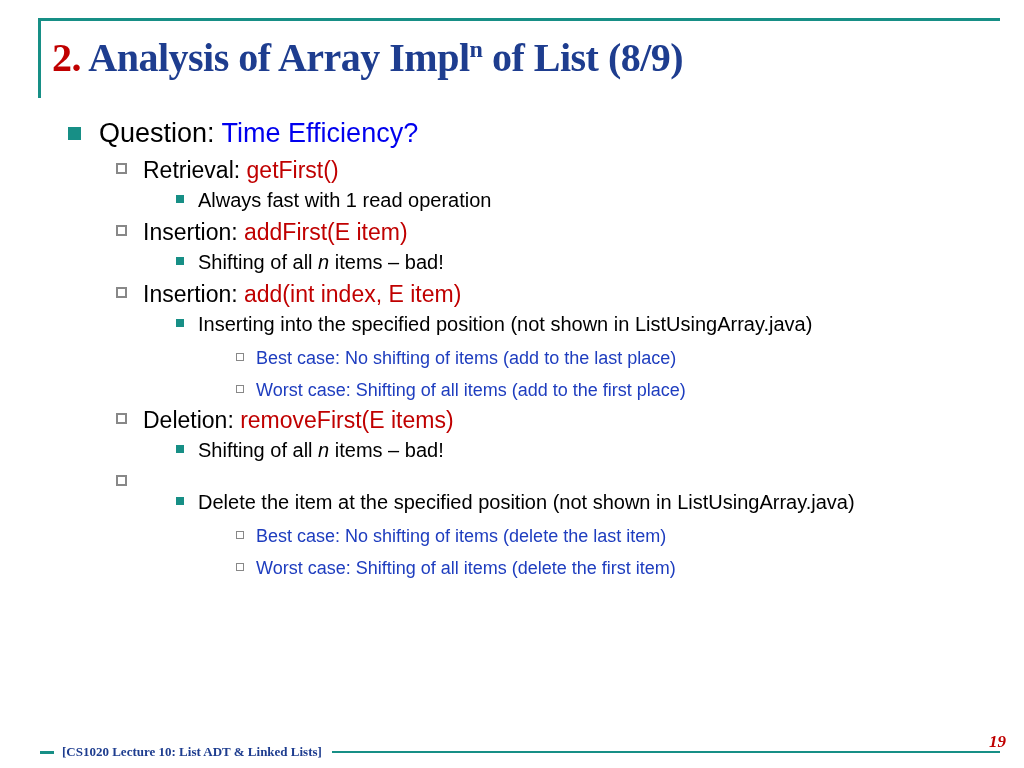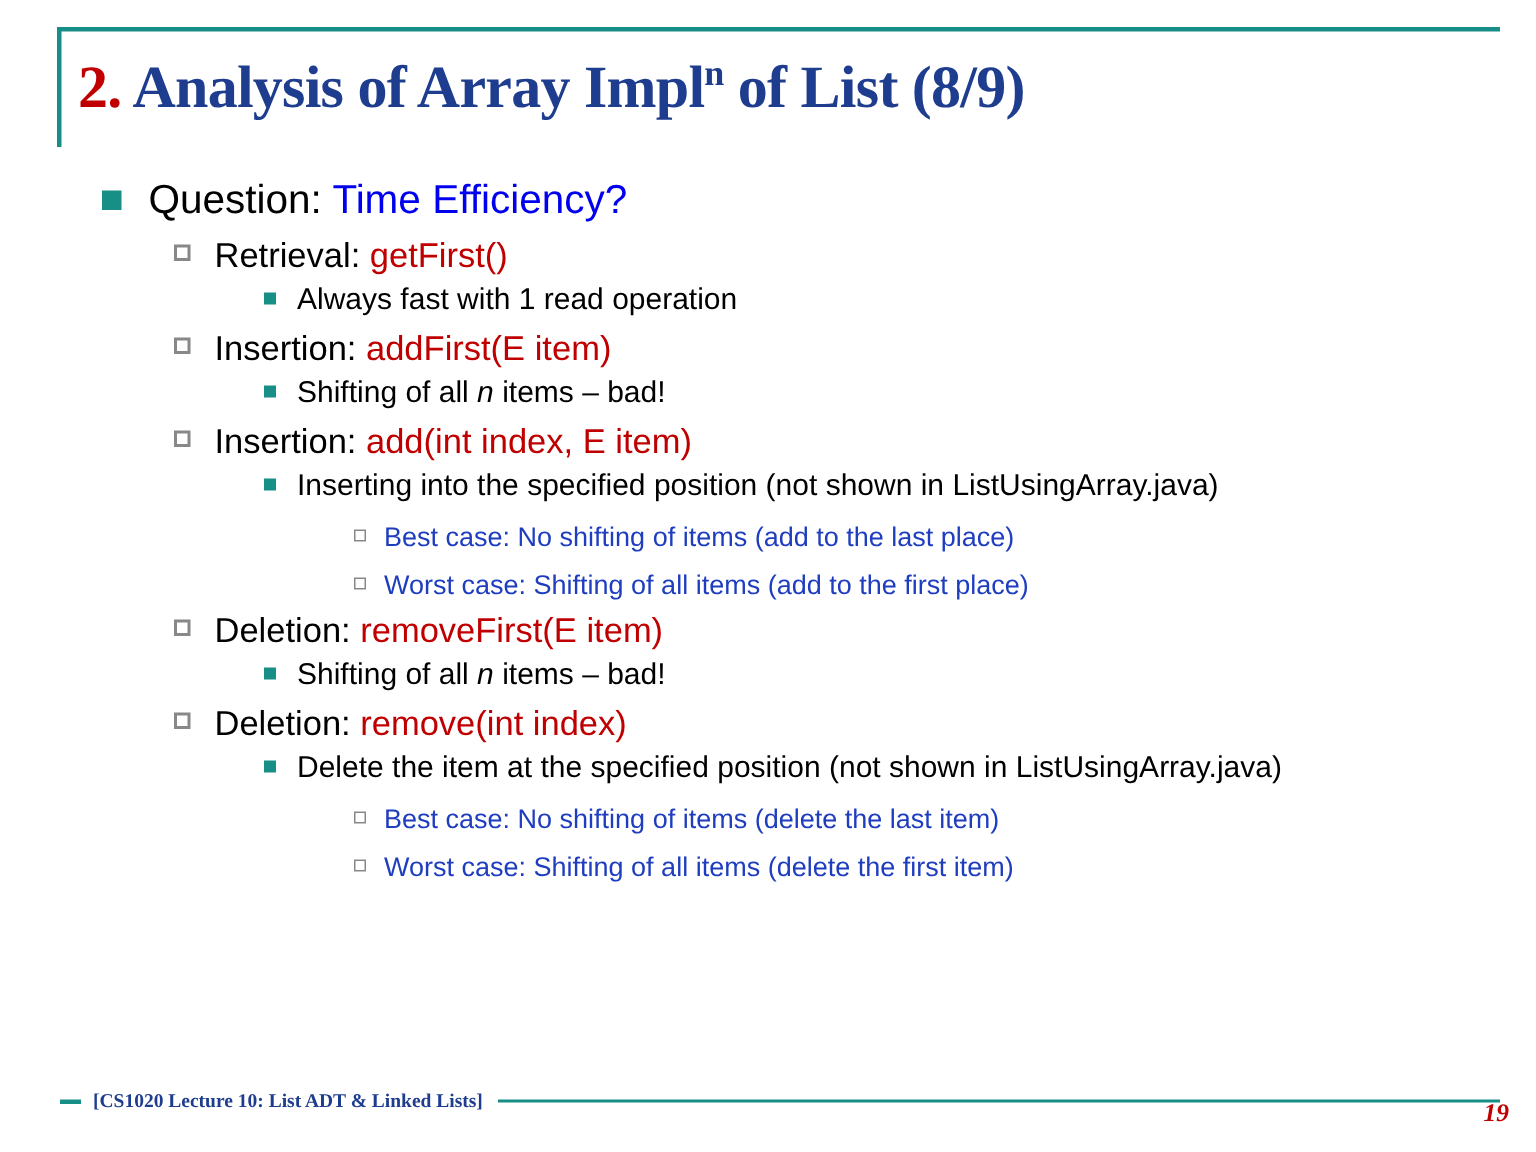--- a/index.html
+++ b/index.html
@@ -67,21 +67,21 @@
   .l3 .txt { font-size: 20px; color: #000; line-height: 1.25; }
   .l3 .txt em { font-style: italic; }
   .l4 { display: flex; margin-left: 168px; margin-top: 11px; margin-bottom: 1px; }
   .l4 .bullet {
     width: 8px; height: 8px; border: 1.5px solid #888;
     margin-top: 5px; margin-right: 12px; flex-shrink: 0;
   }
   .l4 .txt { font-size: 18px; color: #1e3dbf; }
   .footer {
     position: absolute;
-    bottom: 26px;
+    bottom: 8px;
     left: 40px;
     right: 24px;
     display: flex;
     align-items: center;
   }
   .footer .dash1 {
     width: 14px; height: 3px; background: #178f86; margin-right: 8px;
   }
   .footer .ftxt {
     font-family: Georgia, "Times New Roman", serif;
@@ -162,35 +162,32 @@
     <div class="txt">Best case: No shifting of items (add to the last place)</div>
   </div>
   <div class="l4">
     <div class="bullet"></div>
     <div class="txt">Worst case: Shifting of all items (add to the first place)</div>
   </div>
 
   <div class="l2">
     <div class="bullet"></div>
     <div class="txt">
-      <span>Deletion: </span><span class="red">removeFirst(E item)</span>
+      <span>Deletion: </span><span class="red">removeFirst(E items)</span>
     </div>
   </div>
   <div class="l3">
     <div class="bullet"></div>
     <div class="txt">
       <span>Shifting of all </span><em>n </em><span>items – bad!</span>
     </div>
   </div>
 
   <div class="l2">
     <div class="bullet"></div>
-    <div class="txt">
-      <span>Deletion: </span><span class="red">remove(int index)</span>
-    </div>
   </div>
   <div class="l3">
     <div class="bullet"></div>
     <div class="txt">Delete the item at the specified position (not shown in ListUsingArray.java)</div>
   </div>
   <div class="l4">
     <div class="bullet"></div>
     <div class="txt">Best case: No shifting of items (delete the last item)</div>
   </div>
   <div class="l4">

